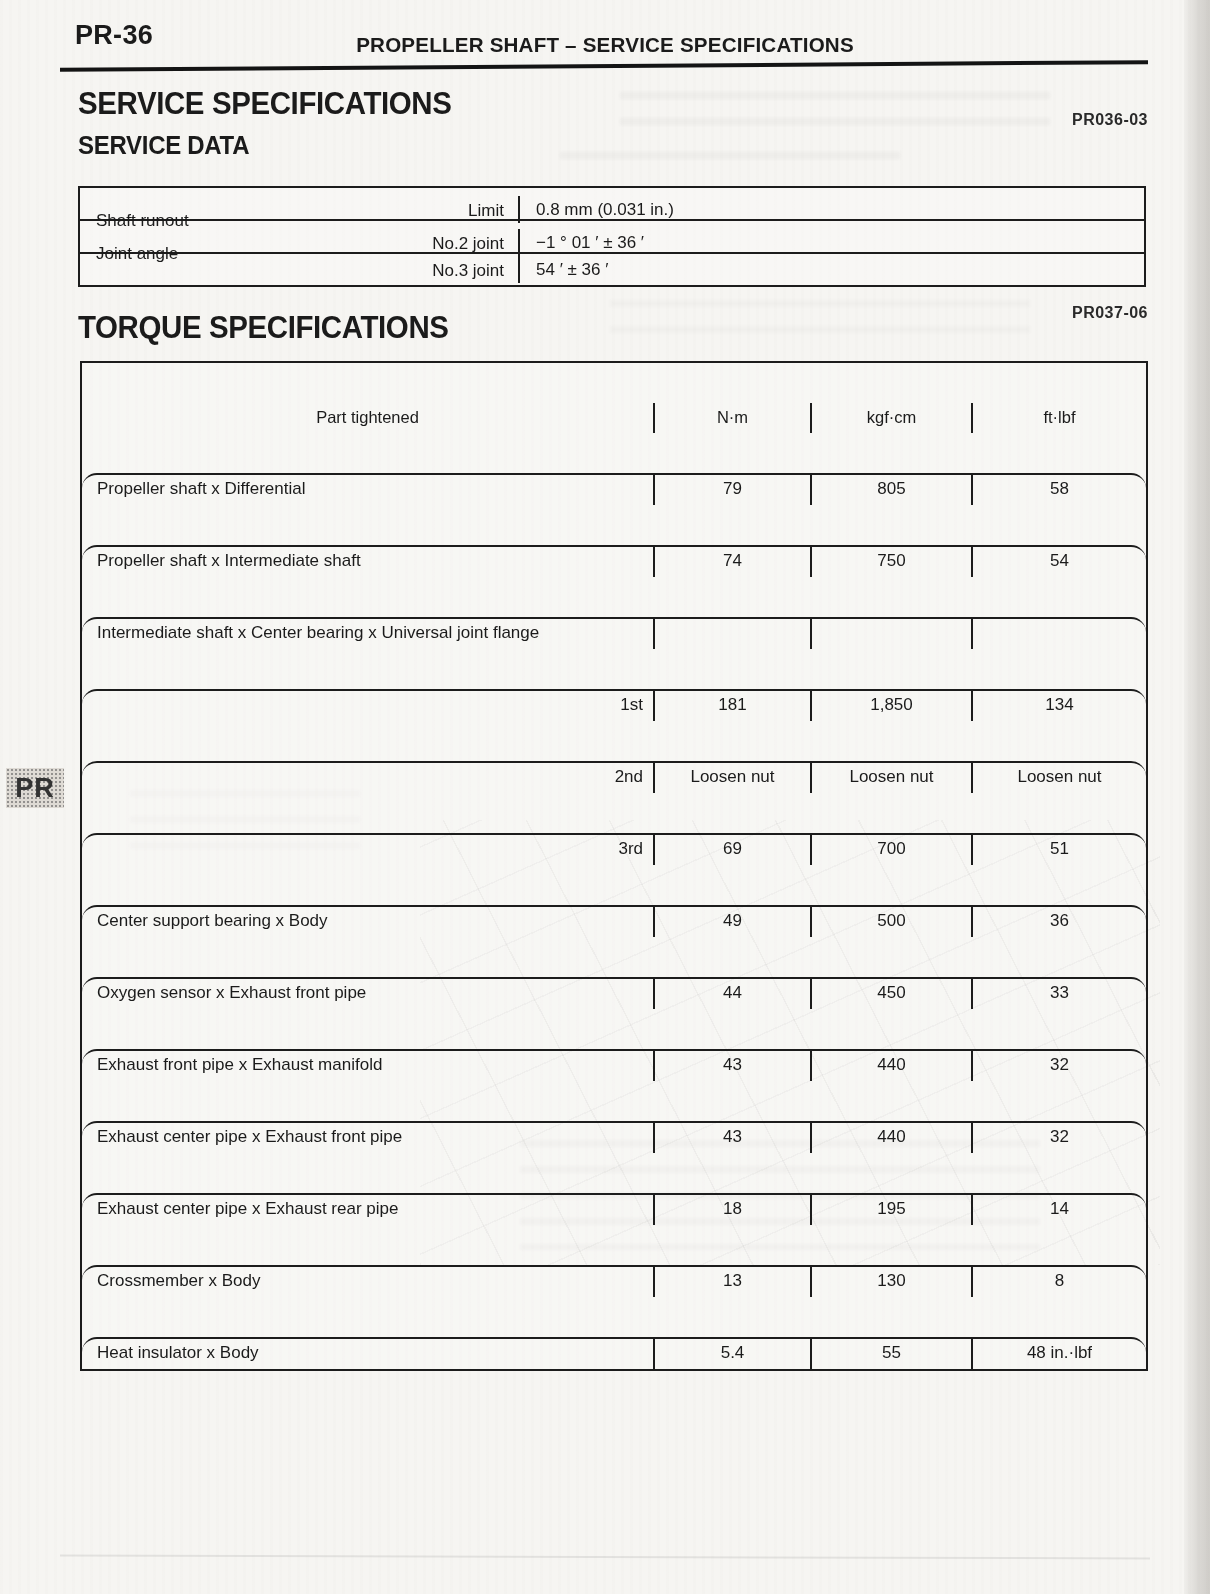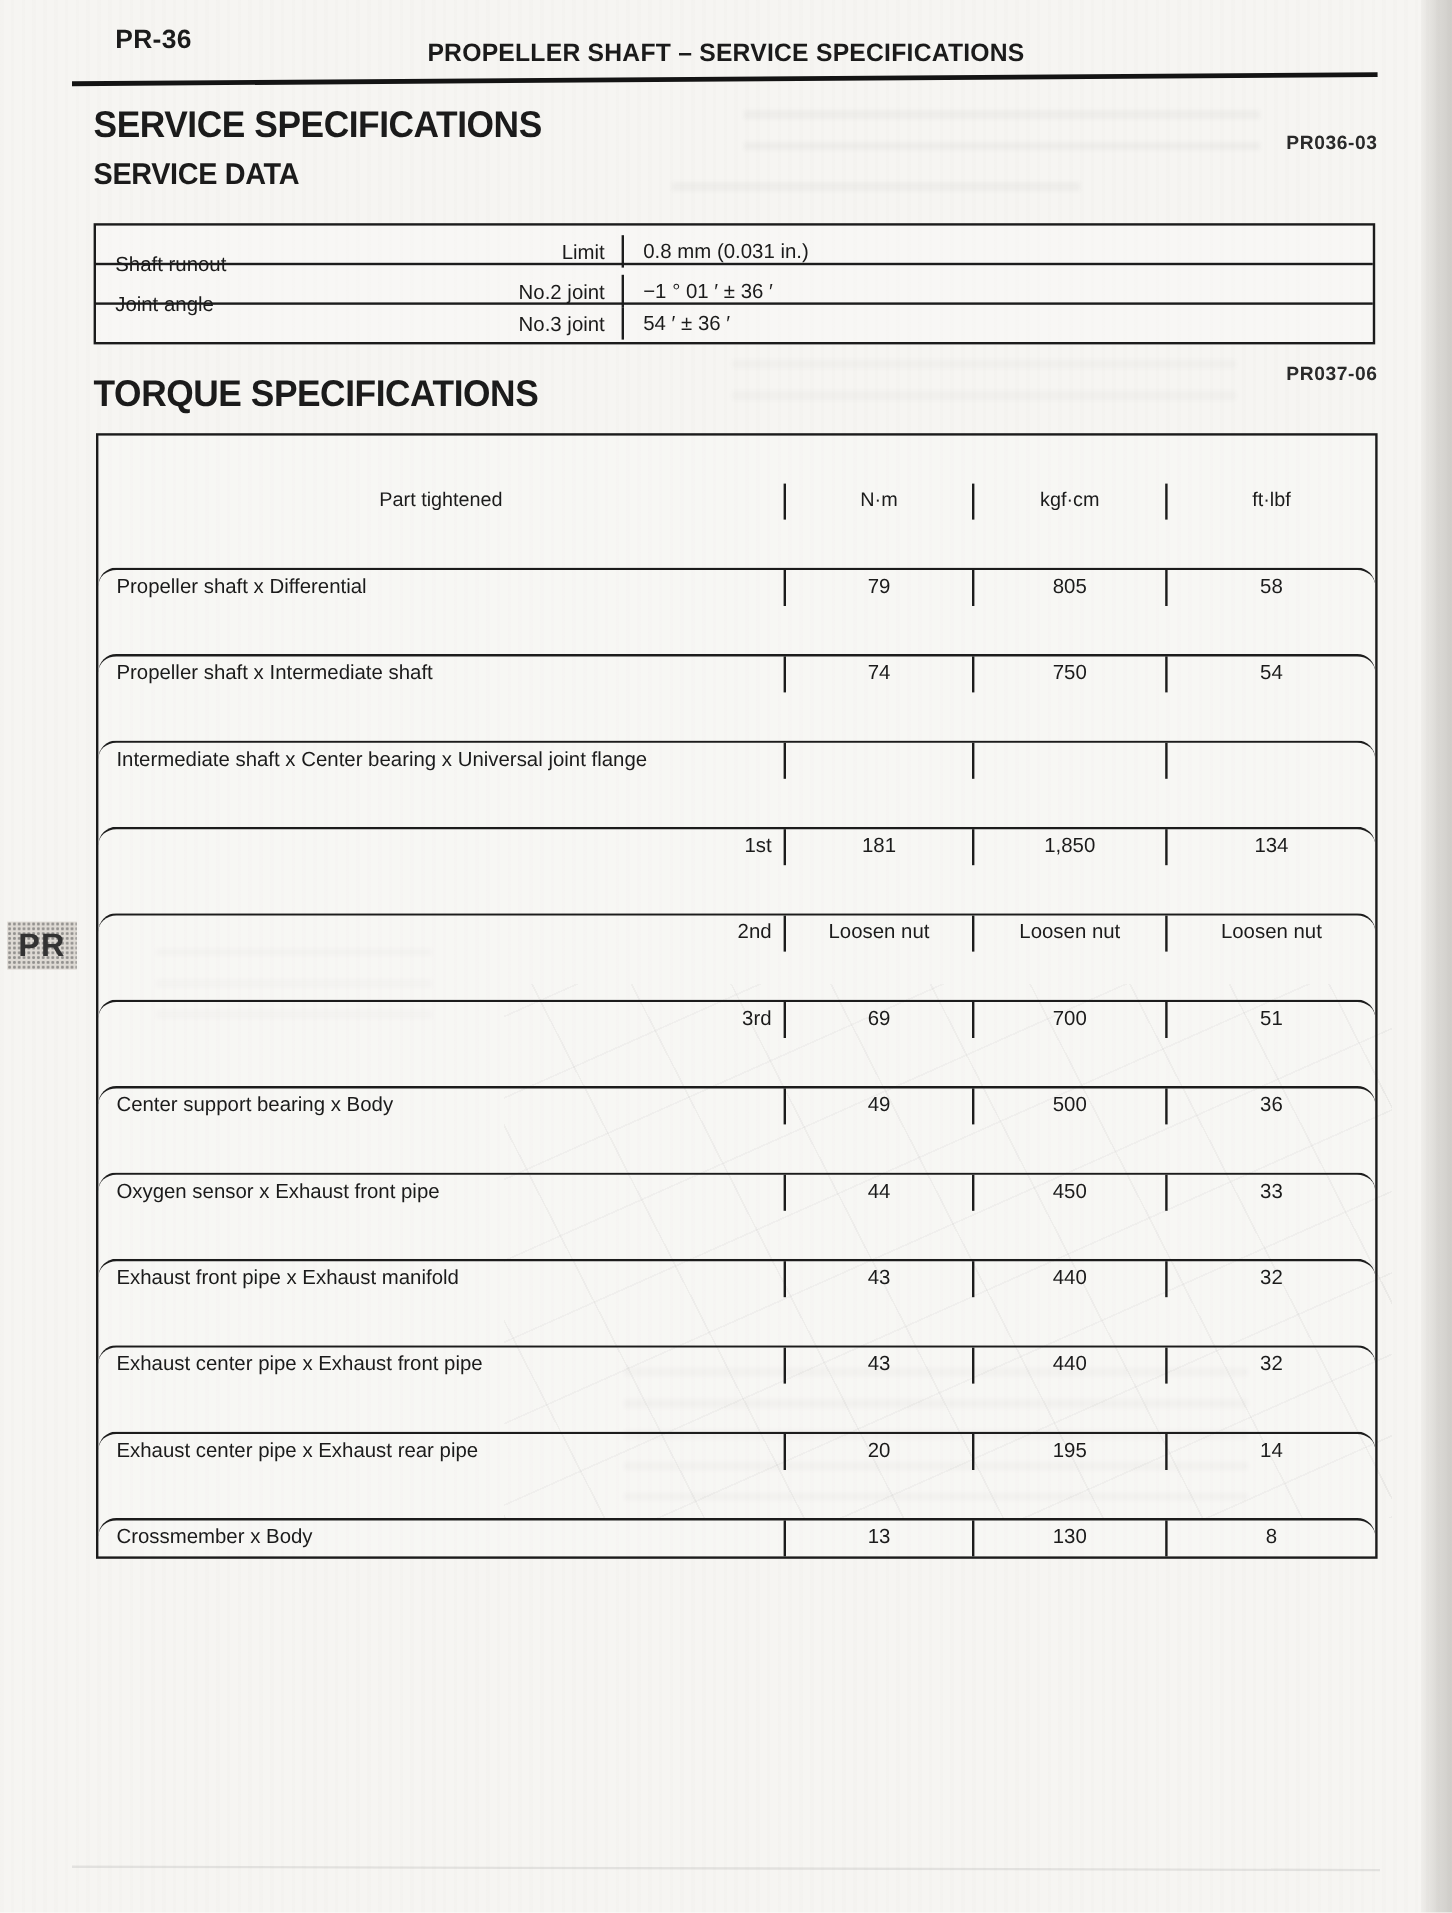--- a/index.html
+++ b/index.html
@@ -8,21 +8,21 @@
     background:#f6f5f2;
     font-family:"Liberation Sans", sans-serif;
     color:#1b1b1b;
   }
   
   .edge-band{
     position:absolute; top:0; right:0; width:26px; height:100%;
     background:linear-gradient(to right, rgba(120,115,108,0.05), rgba(120,115,108,0.22) 55%, rgba(120,115,108,0.30));
   }
   
-  .pr-number{position:absolute; left:75px; top:20px; font-size:22px; font-weight:bold; letter-spacing:.3px;margin-left:21px;}
+  .pr-number{position:absolute; left:75px; top:20px; font-size:27px; font-weight:bold; letter-spacing:.3px;}
   .header-title{
     position:absolute; left:285px; top:33px; width:640px; text-align:center;
     font-size:21px; font-weight:bold; letter-spacing:.2px; white-space:nowrap;
     transform:scaleX(.98); transform-origin:center;
   }
   .header-rule{
     position:absolute; left:60px; top:64px; width:1088px; height:4px; background:#141414;
     transform:rotate(-0.4deg);
   }
   .h-big{
@@ -205,27 +205,33 @@
         <div class="tcell c3">32</div>
       </div>
       <div class="trow">
         <div class="tcell c0">Exhaust center pipe x Exhaust front pipe</div>
         <div class="tcell c1">43</div>
         <div class="tcell c2">440</div>
         <div class="tcell c3">32</div>
       </div>
       <div class="trow">
         <div class="tcell c0">Exhaust center pipe x Exhaust rear pipe</div>
-        <div class="tcell c1">20</div>
+        <div class="tcell c1">18</div>
         <div class="tcell c2">195</div>
         <div class="tcell c3">14</div>
       </div>
       <div class="trow">
         <div class="tcell c0">Crossmember x Body</div>
         <div class="tcell c1">13</div>
         <div class="tcell c2">130</div>
         <div class="tcell c3">8</div>
       </div>
+      <div class="trow">
+        <div class="tcell c0">Heat insulator x Body</div>
+        <div class="tcell c1">5.4</div>
+        <div class="tcell c2">55</div>
+        <div class="tcell c3">48 in.·lbf</div>
+      </div>
     </div>
 
   <div class="pr-tab">PR</div>
 
 </div>
 
 </body></html>

